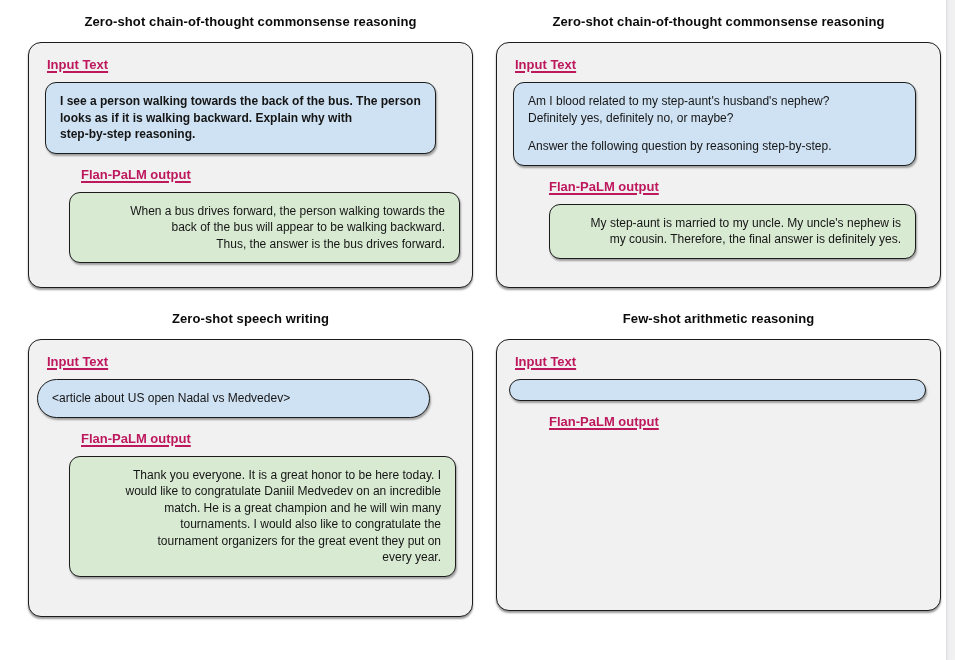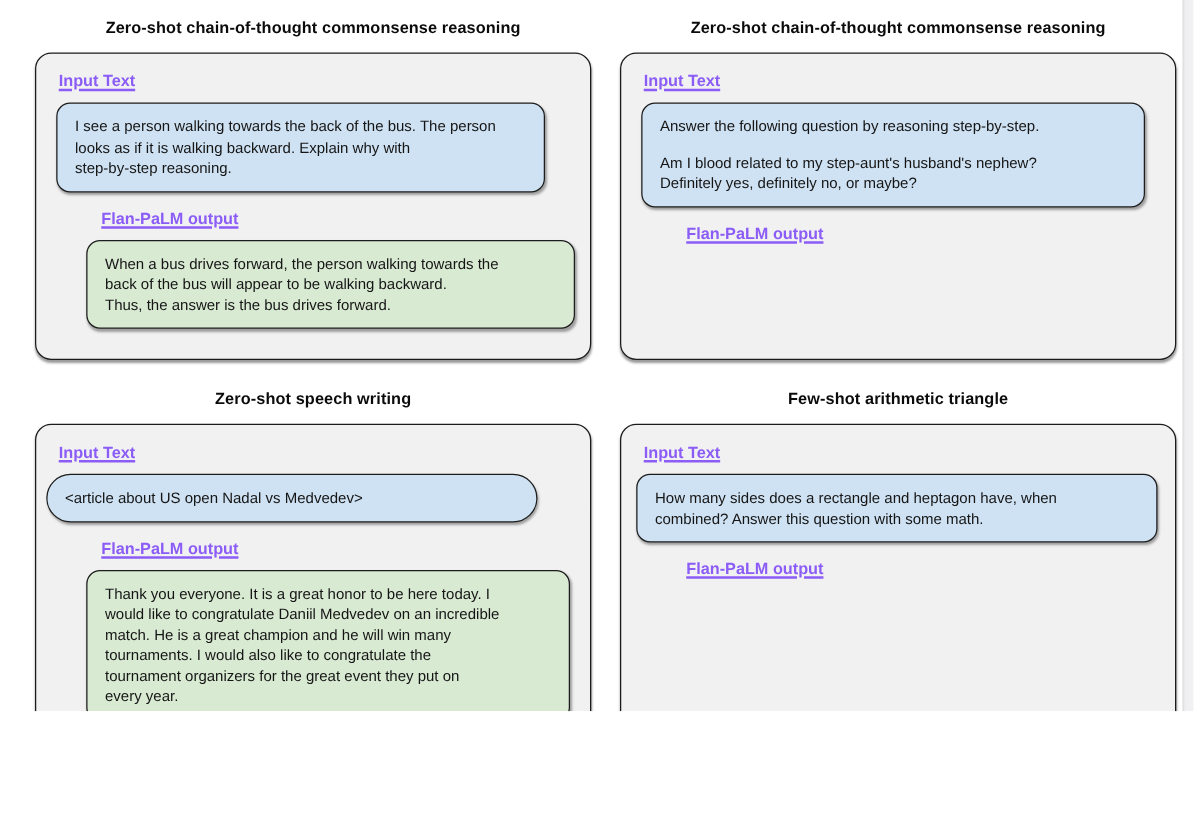--- a/index.html
+++ b/index.html
@@ -1,17 +1,17 @@
 <!DOCTYPE html>
 <html style="--panel_bg: #f1f1f2; --input_bg: #cfe2f3; --output_bg: #d9ead3; --border: #1c1c1c;"><head>
 <meta charset="utf-8">
 <style>
   html,body { margin:0; padding:0; background:#ffffff; }
   .stage {
-    position:relative; width:955px; height:569px; overflow:hidden;
+    position:relative; width:955px; height:660px; overflow:hidden;
     background:#ffffff;
     font-family:"Liberation Sans", sans-serif;
     color:#111;
   }
   .group { position:absolute; }
   .col-left  { left:28px;  width:445px; }
   .col-right { left:496px; width:445px; }
   .row1 { top:14px; }
   .row2 { top:311px; }
 
@@ -25,40 +25,40 @@
     border-radius:13px;
     box-shadow:0 2px 2px rgba(0,0,0,.4);
     padding:12px 12px 12px 16px;
     box-sizing:border-box;
   }
   .p1 .panel, .p2 .panel { height:246px; }
   .p3 .panel { height:278px; }
   .p4 .panel { height:272px; margin-top:7px; }
 
   .io-label {
-    font-weight:bold; font-size:13px; color:#8b5cf6;
+    font-weight:bold; font-size:13px; color:#be185d;
     text-decoration:underline; text-decoration-thickness:1.5px; text-underline-offset:2px;
     margin:2px 0 10px 2px;
   }
   .output-label { margin:13px 0 10px 36px; }
 
   .bubble {
     border:1.5px solid var(--border, #1c1c1c);
     border-radius:11px;
     padding:10px 14px;
     font-size:12px; line-height:16.5px; color:#151515;
     box-shadow:1px 2px 2px rgba(0,0,0,.35);
   }
   .bubble p { margin:0 0 12px 0; }
   .bubble p:last-child { margin-bottom:0; }
   .input-bubble  { background:var(--input_bg, #cfe2f3); }
-  .output-bubble { background:var(--output_bg, #d9ead3); }
+  .output-bubble { background:var(--output_bg, #d9ead3);text-align:right; }
 
   
-  .p1 .input-bubble  { margin-right:24px; }
+  .p1 .input-bubble  { margin-right:24px;font-weight:bold; }
   .p1 .output-bubble { margin-left:24px; margin-right:0; }
   .p2 .input-bubble  { margin-right:12px; }
   .p2 .output-bubble { margin-left:36px; margin-right:12px; }
   .p3 .input-bubble  { margin-left:-8px; margin-right:30px;border-radius:25px; }
   .p3 .output-bubble { margin-left:24px; margin-right:4px; }
   .p4 .input-bubble  { margin-left:-4px; margin-right:2px; }
   .p4 .output-bubble { margin-left:26px; margin-right:4px; }
 
   
   .page-edge {
@@ -83,47 +83,49 @@
           <p>When a bus drives forward, the person walking towards the<br>back of the bus will appear to be walking backward.<br>Thus, the answer is the bus drives forward.</p>
         </div>
     </div>
   </div>
 
   <div class="group col-right row1 p2">
     <div class="fig-title">Zero-shot chain-of-thought commonsense reasoning</div>
     <div class="panel">
       <div class="io-label input-label">Input Text</div>
       <div class="bubble input-bubble">
+          <p>Am I blood related to my step-aunt's husband's nephew?<br>Definitely yes, definitely no, or maybe?</p>
           <p>Answer the following question by reasoning step-by-step.</p>
-          <p>Am I blood related to my step-aunt's husband's nephew?<br>Definitely yes, definitely no, or maybe?</p>
         </div>
       <div class="io-label output-label">Flan-PaLM output</div>
+      <div class="bubble output-bubble">
+          <p>My step-aunt is married to my uncle. My uncle's nephew is<br>my cousin. Therefore, the final answer is definitely yes.</p>
+        </div>
     </div>
   </div>
 
   <div class="group col-left row2 p3">
     <div class="fig-title">Zero-shot speech writing</div>
     <div class="panel">
       <div class="io-label input-label">Input Text</div>
       <div class="bubble input-bubble">
           <p>&lt;article about US open Nadal vs Medvedev&gt;</p>
         </div>
       <div class="io-label output-label">Flan-PaLM output</div>
       <div class="bubble output-bubble">
           <p>Thank you everyone. It is a great honor to be here today. I<br>would like to congratulate Daniil Medvedev on an incredible<br>match. He is a great champion and he will win many<br>tournaments. I would also like to congratulate the<br>tournament organizers for the great event they put on<br>every year.</p>
         </div>
     </div>
   </div>
 
   <div class="group col-right row2 p4">
-    <div class="fig-title">Few-shot arithmetic triangle</div>
+    <div class="fig-title">Few-shot arithmetic reasoning</div>
     <div class="panel">
       <div class="io-label input-label">Input Text</div>
       <div class="bubble input-bubble">
-          <p>How many sides does a rectangle and heptagon have, when<br>combined? Answer this question with some math.</p>
         </div>
       <div class="io-label output-label">Flan-PaLM output</div>
     </div>
   </div>
 
   <div class="page-edge"></div>
 
 </div>
 
 </body></html>

